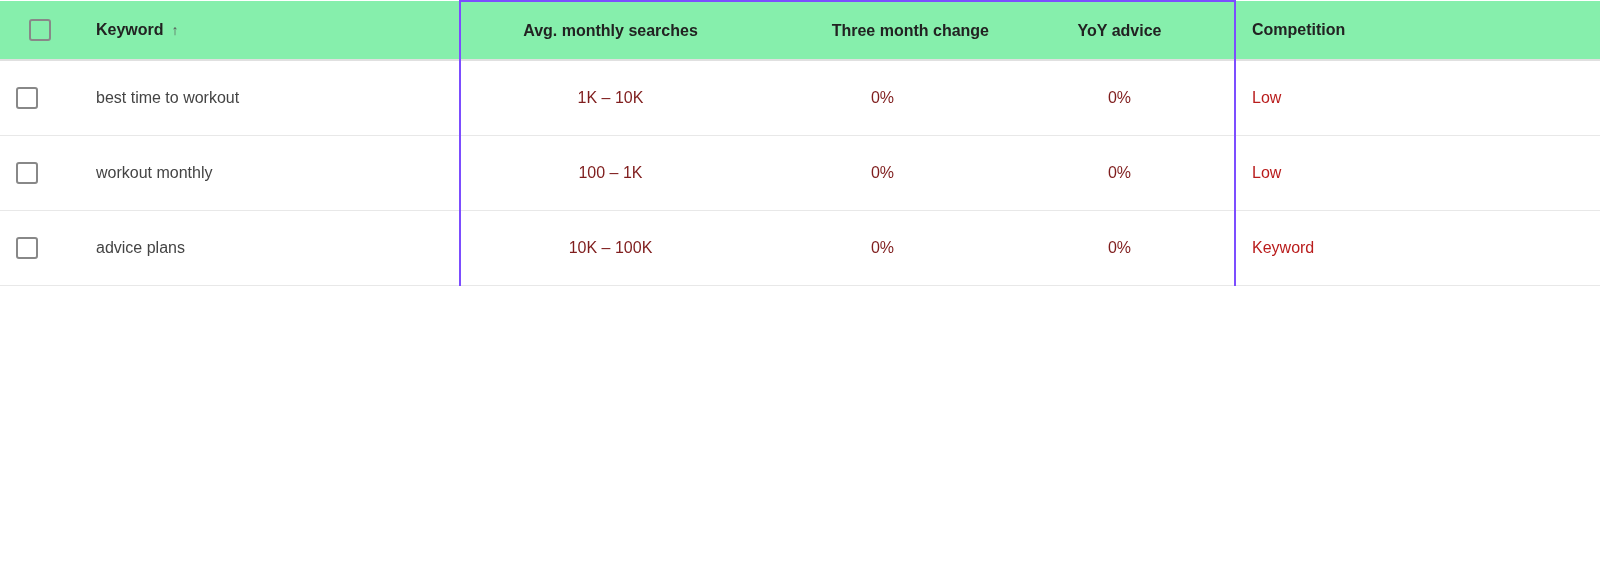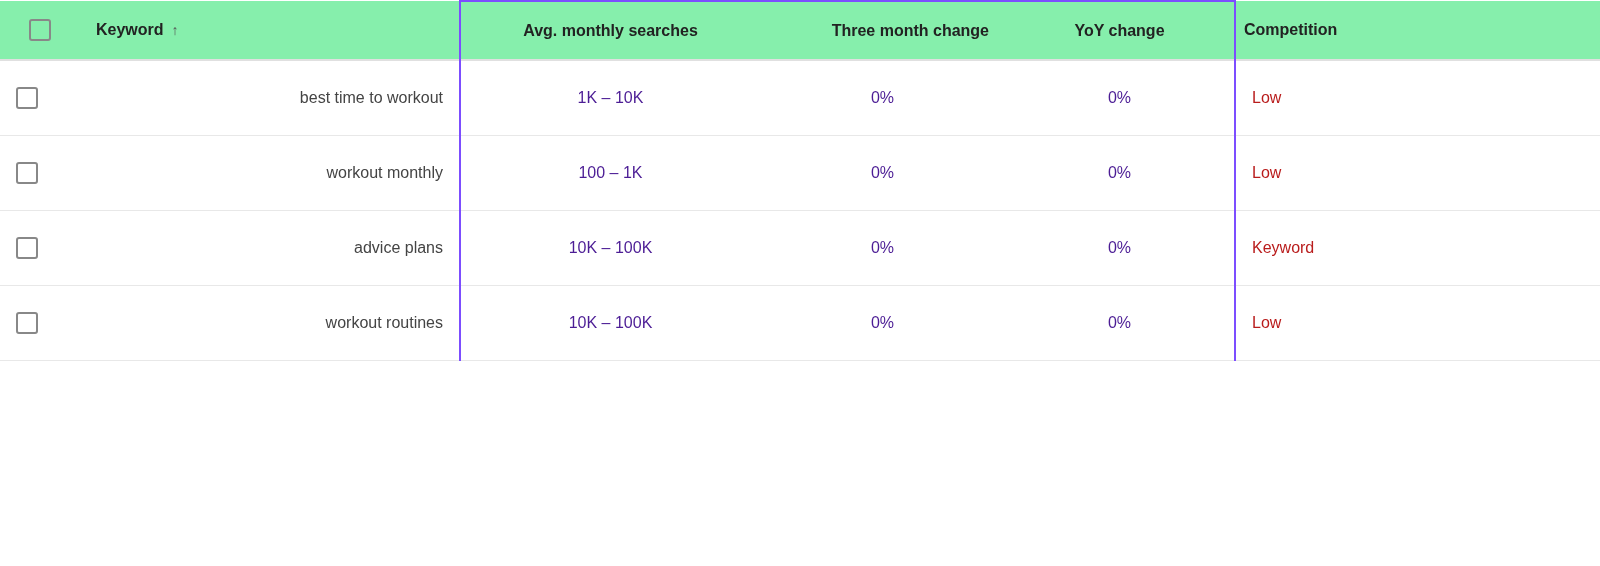--- a/index.html
+++ b/index.html
@@ -70,36 +70,35 @@
       border-left: none;
       border-right: 2.5px solid #7c4dff;
     }
 
     th.col-keyword {
       text-align: left;
     }
 
     th.col-comp {
       text-align: left;
-      padding-left: 8px;
     }
 
     tbody tr {
       border-bottom: 1px solid #e8e8e8;
     }
 
     tbody tr:last-child {
       border-bottom: 1px solid #e8e8e8;
     }
 
     td {
       padding: 26px 16px;
       font-size: 16px;
       vertical-align: middle;
-      color: #4c1d95;
+      color: #7f1d1d;
     }
 
     td.col-avg,
     td.col-three,
     td.col-yoy {
       text-align: center;
       border-left: 2.5px solid #7c4dff;
       border-right: 2.5px solid #7c4dff;
     }
 
@@ -113,21 +112,20 @@
     }
 
     td.col-yoy {
       border-left: none;
       border-right: 2.5px solid #7c4dff;
     }
 
     td.col-keyword {
       font-size: 16px;
       color: #444;
-      text-align: right;
     }
 
     td.col-comp {
       color: #b91c1c;
     }
 
     .checkbox {
       display: inline-block;
       width: 22px;
       height: 22px;
@@ -172,21 +170,21 @@
             <span class="sort-arrow">↑</span>
           </div>
         </th>
         <th class="col-avg">
           <span>Avg. monthly searches</span>
         </th>
         <th class="col-three">
           <span>Three month change</span>
         </th>
         <th class="col-yoy">
-          <span>YoY change</span>
+          <span>YoY advice</span>
         </th>
         <th class="col-comp">
           <span>Competition</span>
         </th>
       </tr>
     </thead>
     <tbody id="table-body">
     <tr>
       <td>
         <span class="checkbox"></span>
@@ -210,25 +208,15 @@
         <tr>
       <td>
         <span class="checkbox"></span>
       </td>
       <td class="col-keyword">advice plans</td>
       <td class="col-avg">10K – 100K</td>
       <td class="col-three">0%</td>
       <td class="col-yoy">0%</td>
       <td class="col-comp">Keyword</td>
     </tr>
-        <tr>
-      <td>
-        <span class="checkbox"></span>
-      </td>
-      <td class="col-keyword">workout routines</td>
-      <td class="col-avg">10K – 100K</td>
-      <td class="col-three">0%</td>
-      <td class="col-yoy">0%</td>
-      <td class="col-comp">Low</td>
-    </tr>
       </tbody>
   </table>
 </div>
 
 </body></html>

